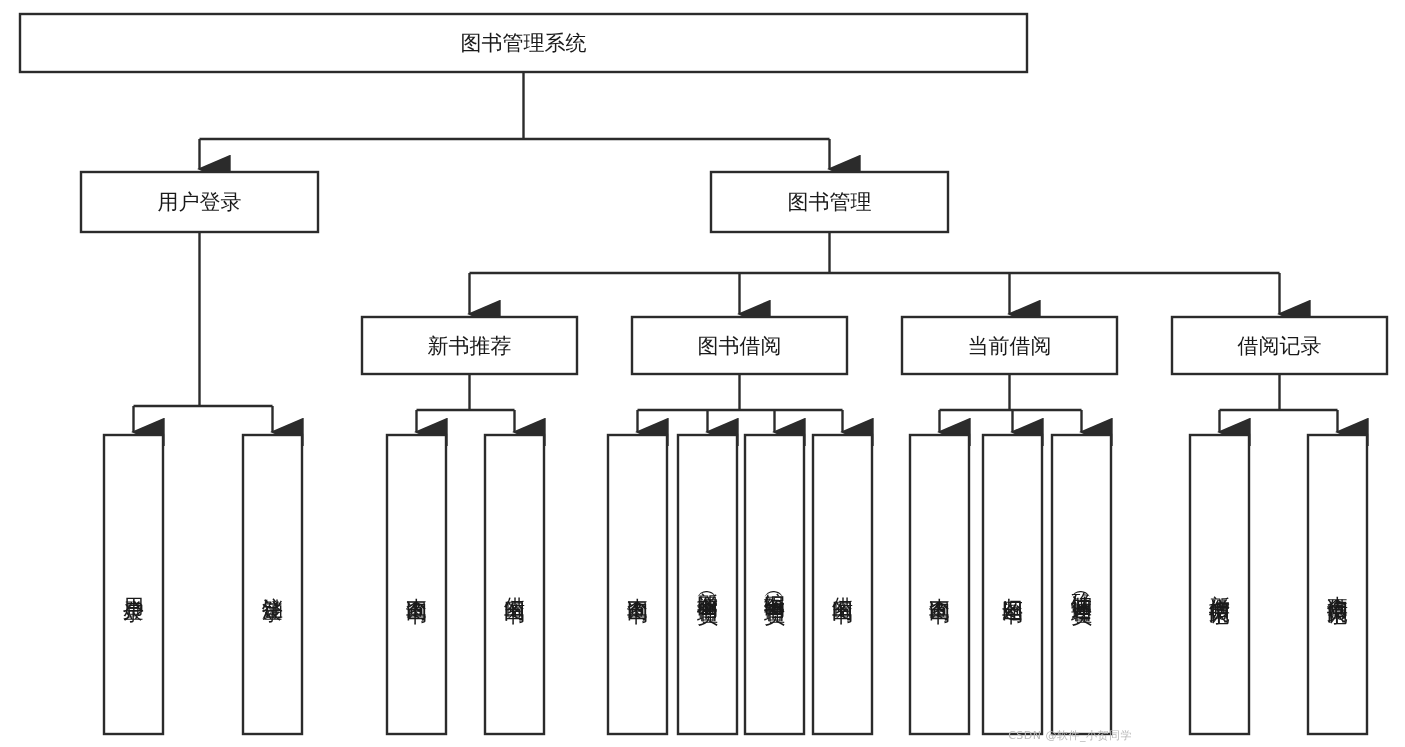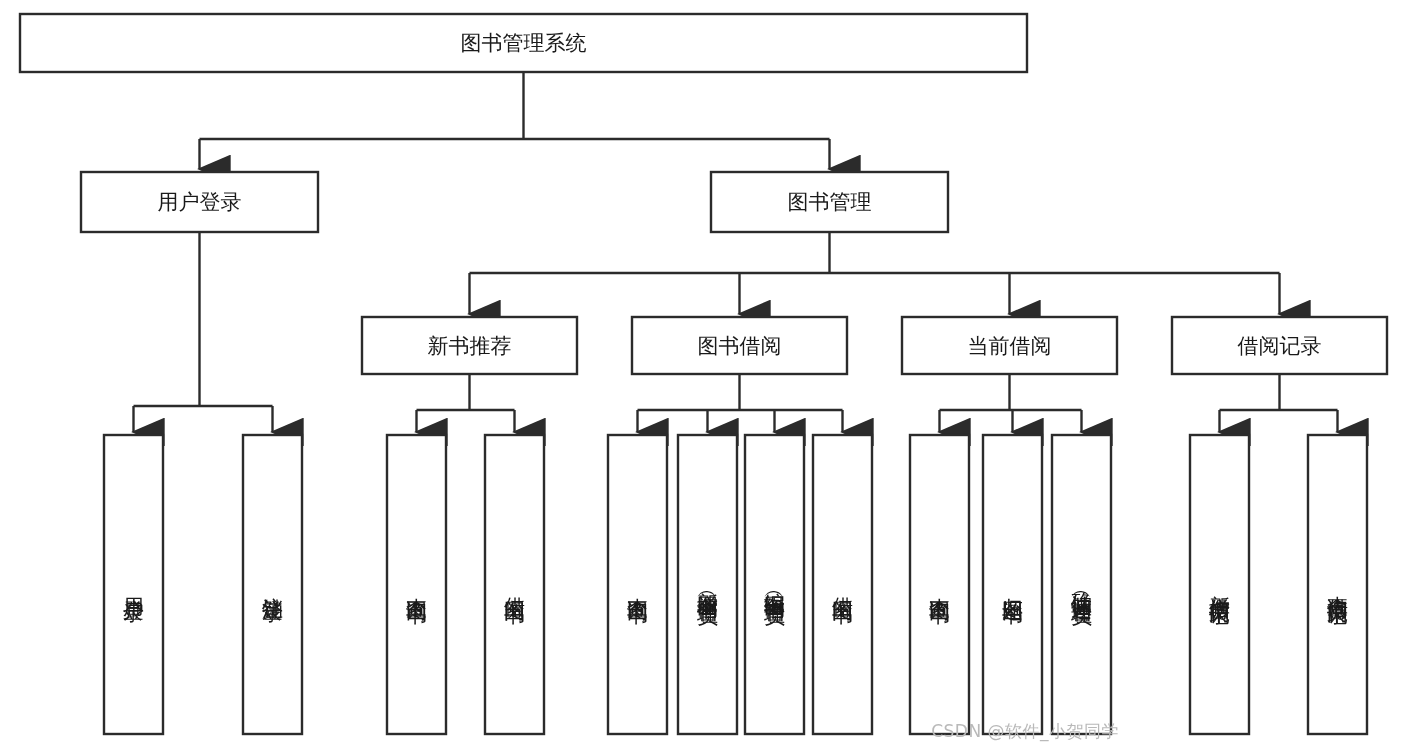--- a/index.html
+++ b/index.html
@@ -46,24 +46,24 @@
     stroke: #2b2b2b;
     stroke-width: 2.4;
     fill: none;
   }
   .arrow-head {
     fill: #2b2b2b;
     stroke: none;
   }
   .watermark-text {
     position: absolute;
-    right: 18px;
+    right: 5px;
     bottom: 4px;
     font-family: "DejaVu Sans", "Liberation Sans", sans-serif;
-    font-size: 17px;
+    font-size: 11px;
     color: #b9b9b9;
     white-space: nowrap;
     letter-spacing: 0.5px;
     margin-top: 11px;
   }
 </style>
 </head>
 <body>
 
 <div id="diagram-root">

